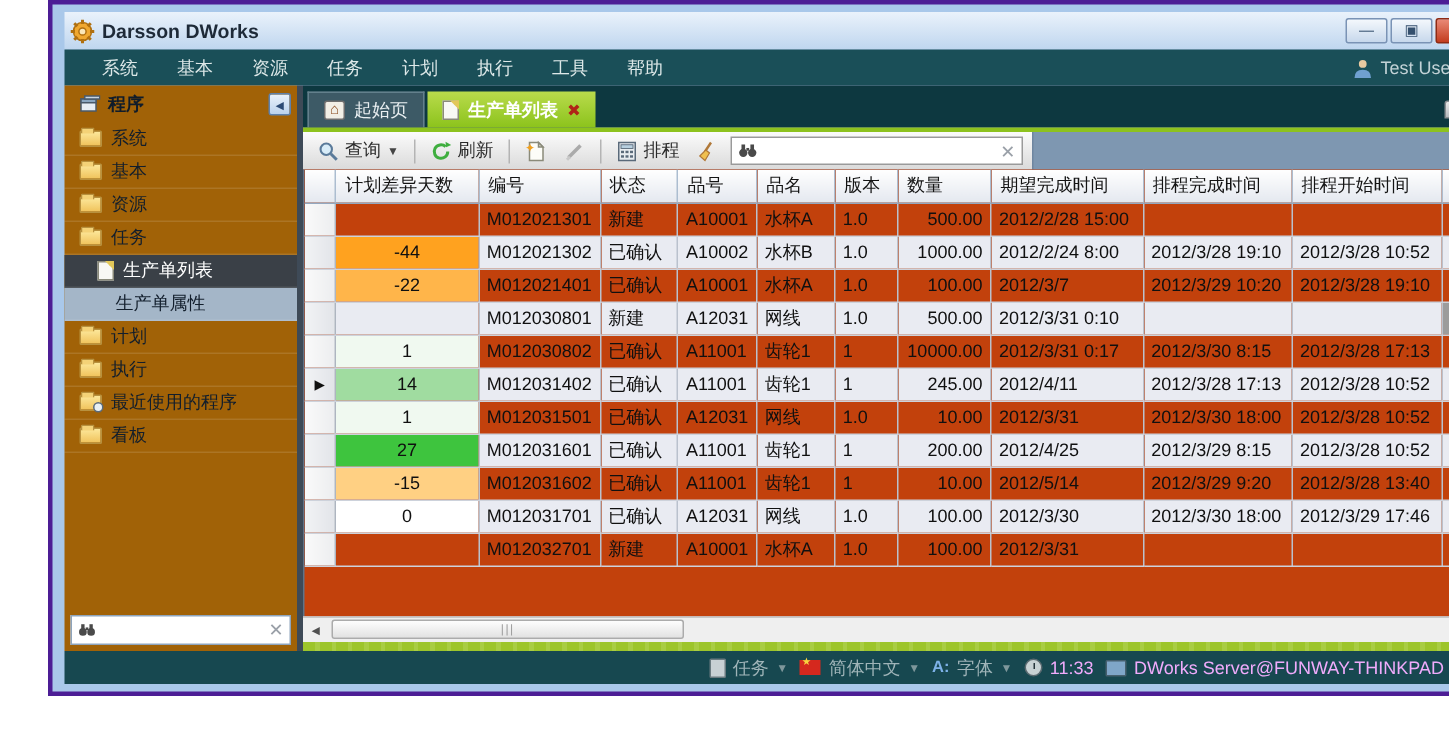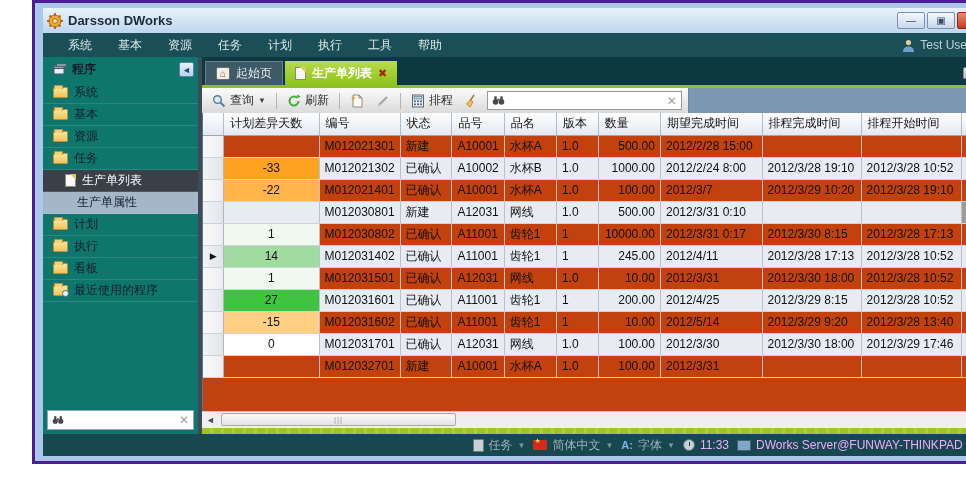--- a/index.html
+++ b/index.html
@@ -24,21 +24,21 @@
   .menubar { height:24px; background:#1A4F58; display:flex; align-items:center; padding:0 12px; }
   .menu-item { color:#DDE8E8; padding:3px 13px; cursor:pointer; }
   .menu-spacer { flex:1; }
   .user-box { color:#C2D2D6; display:flex; align-items:flex-end; gap:5px; padding-right:4px; }
   .user-icon { width:13px; height:13px; }
 
   
   .main { flex:1; display:flex; min-height:0; }
 
   
-  .sidebar { width:155px; background:#0f766e; display:flex; flex-direction:column; }
+  .sidebar { width:155px; background:#a16207; display:flex; flex-direction:column; }
   .side-header { height:25px; display:flex; align-items:center; padding:0 4px 0 10px; color:#101C2A; font-weight:bold; }
   .side-header .lbl { flex:1; }
   .collapse-btn { width:15px; height:15px; background:linear-gradient(#E9F1FA,#BBD2EC);
                   border:1px solid #5E81AC; border-radius:2px; color:#2C4A74; font-size:9px;
                   display:flex; align-items:center; justify-content:center; cursor:pointer; }
   .side-item { height:22px; display:flex; align-items:center; gap:6px; padding-left:10px;
                color:#121E2C; cursor:pointer; border-bottom:1px solid rgba(255,255,255,0.12); }
   .side-item.selected { background:#3A4047; color:#FFFFFF; padding-left:22px; }
   .side-item.sub { background:#A4B6C8; padding-left:34px; }
   .folder-ico { width:15px; height:11px; background:linear-gradient(#FCE79A,#F0C35C);
@@ -214,28 +214,28 @@
       </div>
       <div class="side-item">
         <span class="folder-ico"></span>
         <span>计划</span>
       </div>
       <div class="side-item">
         <span class="folder-ico"></span>
         <span>执行</span>
       </div>
       <div class="side-item">
-        <span class="folder-ico"></span>
-        <span>看板</span>
-      </div>
-      <div class="side-item">
         <span class="folder-ico">
             <span class="clock-dot"></span>
           </span>
         <span>最近使用的程序</span>
+      </div>
+      <div class="side-item">
+        <span class="folder-ico"></span>
+        <span>看板</span>
       </div>
       <div class="side-fill"></div>
       <div class="side-search">
         <svg class="ico12" viewBox="0 0 14 14" style="width:12px;height:12px">
           <circle cx="3.8" cy="8.5" r="3" fill="#4A4A4A"></circle>
             <circle cx="10.2" cy="8.5" r="3" fill="#4A4A4A"></circle>
           <rect x="2.5" y="2.5" width="2.6" height="4" fill="#4A4A4A"></rect>
             <rect x="8.9" y="2.5" width="2.6" height="4" fill="#4A4A4A"></rect>
           <rect x="6" y="5" width="2" height="2" fill="#4A4A4A"></rect>
         </svg>
@@ -372,21 +372,21 @@
                 <td>水杯A</td>
                 <td>1.0</td>
                 <td class="num">500.00</td>
                 <td>2012/2/28 15:00</td>
                 <td></td>
                 <td></td>
                 <td></td>
               </tr>
               <tr class="alt">
                 <td class="sel"></td>
-                <td class="ctr" style="background: rgb(255, 162, 31);">-33</td>
+                <td class="ctr" style="background: rgb(255, 162, 31);">-44</td>
                 <td>M012021302</td>
                 <td>已确认</td>
                 <td>A10002</td>
                 <td>水杯B</td>
                 <td>1.0</td>
                 <td class="num">1000.00</td>
                 <td>2012/2/24 8:00</td>
                 <td>2012/3/28 19:10</td>
                 <td>2012/3/28 10:52</td>
                 <td></td>

